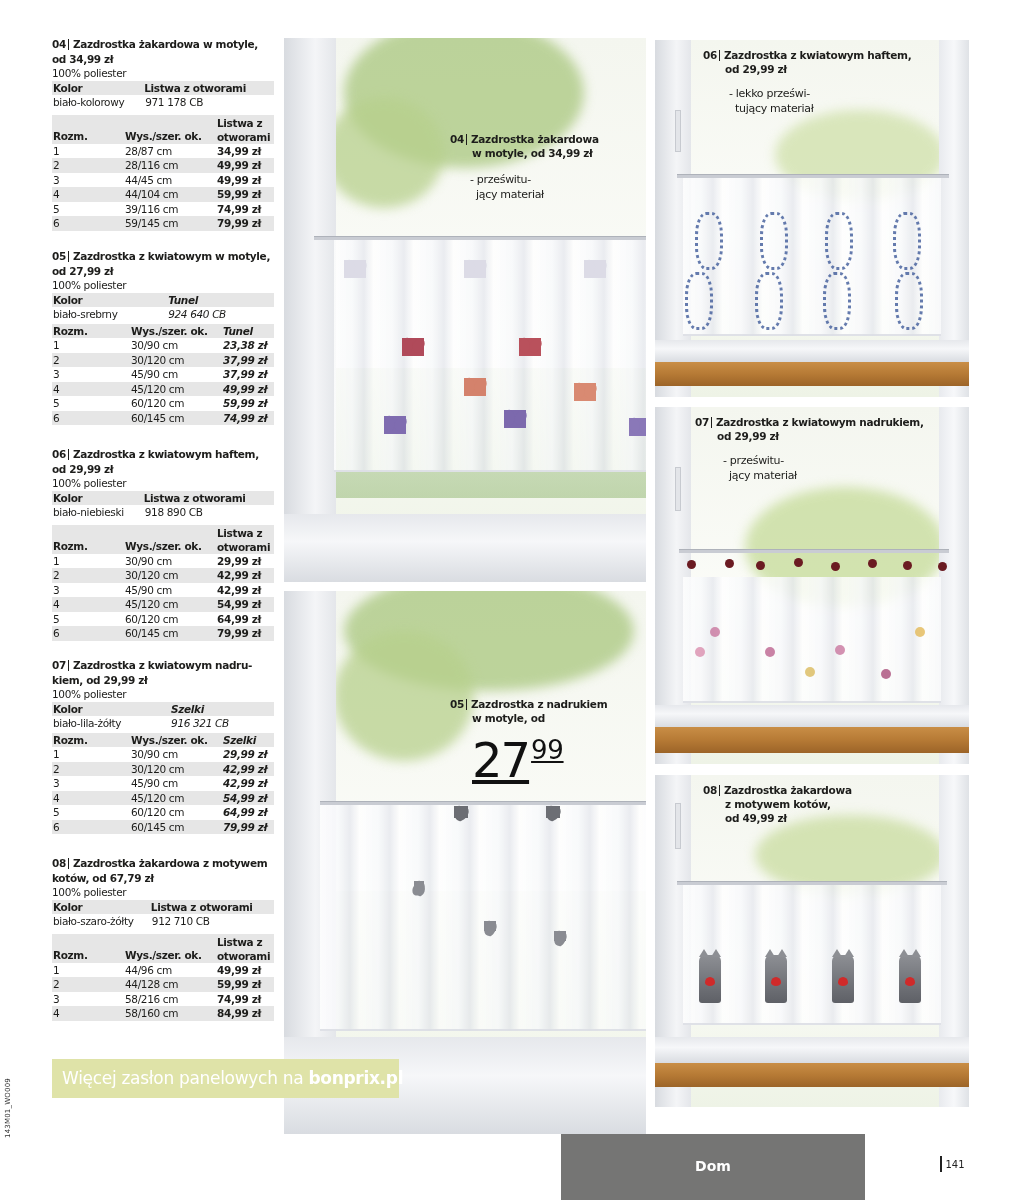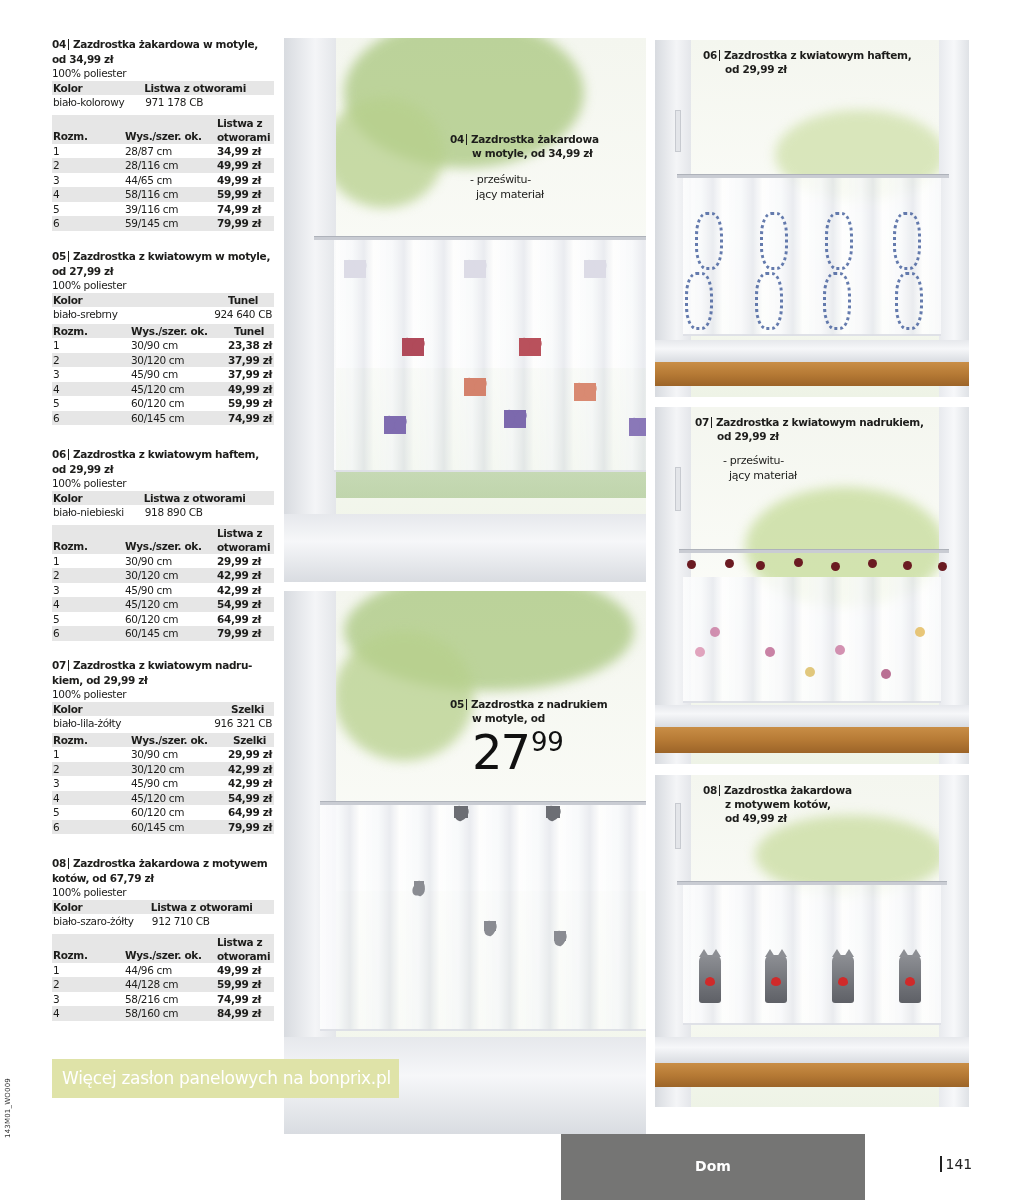--- a/index.html
+++ b/index.html
@@ -12,21 +12,21 @@
   .spec .title .num { flex: 0 0 auto; }
   .spec .title .bar { display: inline-block; width: 1px; height: 11px; background: #1d1d1b; margin: 2px 4px 0 2px; }
   .spec .title .txt { flex: 1; }
   .spec .mat { }
   .spec table { width: 100%; border-collapse: collapse; }
   .spec td { padding: 0 0 0 1px; vertical-align: bottom; height: 14.5px; white-space: nowrap; }
   .spec tr.shade td { background: #e6e6e6; }
   .spec tr.head td { font-weight: bold; }
   .spec td.price { font-weight: bold; }
   .spec .gap { height: 5px; }
-  .spec td.r { text-align: right; padding-right: 2px; }
+  .spec td.r { text-align: left; padding-right: 2px; font-style: italic; }
   .spec tr.tall td { height: 29px; }
   .spec td .two { display: block; line-height: 14px; }
 
   
   .photo { position: absolute; overflow: hidden; }
   .photo .sky { position: absolute; inset: 0; background: linear-gradient(180deg, #f4f6ef 0%, #fbfcf8 55%, #eef3e6 100%); }
   .photo .tree { position: absolute; border-radius: 50%; filter: blur(6px); opacity: 0.75; }
   .photo .frame-l { position: absolute; top: 0; bottom: 0; background: linear-gradient(90deg, #d8dbe0, #f4f5f7 60%, #e4e6ea); }
   .photo .frame-r { position: absolute; top: 0; bottom: 0; background: linear-gradient(90deg, #e8eaee, #f7f8fa 50%, #dfe2e6); }
   .photo .sill { position: absolute; left: 0; right: 0; background: linear-gradient(180deg, #e6e8ec, #f6f7f9 40%, #d9dce1); }
@@ -44,30 +44,30 @@
   .photo .cat::before, .photo .cat::after { content: ""; position: absolute; top: -6px; width: 0; height: 0; border-left: 5px solid transparent; border-right: 5px solid transparent; border-bottom: 8px solid #8d8f94; }
   .photo .cat::before { left: 0; } .photo .cat::after { right: 0; }
   .photo .heart { position: absolute; left: 6px; top: 22px; width: 10px; height: 9px; background: #d02a2a; border-radius: 50% 50% 50% 50% / 60% 60% 40% 40%; }
   .photo .emb { position: absolute; width: 28px; height: 58px; border-radius: 40%; border: 3px dotted #3f5b9a; opacity: 0.8; }
 
   .callout { position: absolute; font-size: 10.5px; line-height: 14px; letter-spacing: -0.3px; color: #1d1d1b; }
   .callout .hd { display: flex; font-weight: bold; }
   .callout .hd .bar { display: inline-block; width: 1px; height: 11px; background: #1d1d1b; margin: 2px 4px 0 2px; }
   .callout .note { padding-left: 29px; margin-top: 12px; font-size: 11px; line-height: 15px; }
   .callout .note .n2 { display: block; padding-left: 6px; }
-  .bigprice { display: flex; align-items: flex-start; padding-left: 22px; margin-top: 2px; font-family: "DejaVu Sans", sans-serif; color: #111; }
+  .bigprice { display: flex; align-items: flex-start; padding-left: 22px; margin-top: 10px; font-family: "DejaVu Sans", sans-serif; color: #111; text-decoration: underline; }
   .bigprice .int { font-size: 48px; line-height: 50px; letter-spacing: -2px; }
   .bigprice .dec { font-size: 26px; line-height: 30px; margin-left: 2px; }
 
   
   .promo { position: absolute; left: 52px; top: 1059px; width: 347px; height: 39px; background: #dfe3a8; color: #fff; font-size: 17px; line-height: 39px; padding-left: 10px; white-space: nowrap; letter-spacing: -0.3px; }
-  .promo b { font-weight: normal; margin-top: 36px; }
+  .promo b { font-weight: bold; margin-top: 36px; }
   .code { position: absolute; left: 4px; top: 1138px; transform: rotate(-90deg); transform-origin: left top; font-size: 7px; color: #333; letter-spacing: 0.2px; }
   .dom { position: absolute; left: 561px; top: 1134px; width: 304px; height: 66px; background: #757574; color: #fff; font-weight: bold; font-size: 14px; text-align: center; line-height: 64px; }
-  .pageno { position: absolute; left: 940px; top: 1156px; font-size: 14px; color: #222; display: flex; align-items: center; }
+  .pageno { position: absolute; left: 940px; top: 1156px; font-size: 10px; color: #222; display: flex; align-items: center; }
   .pageno .bar { display: inline-block; width: 1.5px; height: 16px; background: #222; margin-right: 4px; }
 </style>
 </head>
 <body>
 
 <div class="spec" style="top:37px;">
   <div class="title">
     <span class="num">04</span>
       <span class="bar"></span>
       <span class="txt">Zazdrostka żakardowa w motyle,</span>
@@ -102,26 +102,26 @@
           <td>28/87 cm</td>
           <td class="price">34,99 zł</td>
         </tr>
     <tr class="shade">
           <td>2</td>
           <td>28/116 cm</td>
           <td class="price">49,99 zł</td>
         </tr>
     <tr>
           <td>3</td>
-          <td>44/65 cm</td>
+          <td>44/45 cm</td>
           <td class="price">49,99 zł</td>
         </tr>
     <tr class="shade">
           <td>4</td>
-          <td>58/116 cm</td>
+          <td>44/104 cm</td>
           <td class="price">59,99 zł</td>
         </tr>
     <tr>
           <td>5</td>
           <td>39/116 cm</td>
           <td class="price">74,99 zł</td>
         </tr>
     <tr class="shade">
           <td>6</td>
           <td>59/145 cm</td>
@@ -454,20 +454,21 @@
   <div class="sill" style="top:300px; height:22px;"></div>
   <div class="wood" style="top:322px; height:24px;"></div>
 
   <div class="callout" style="left:48px; top:8px;">
     <div class="hd">
         <span>06</span>
         <span class="bar"></span>
         <span>Zazdrostka z kwiatowym haftem,</span>
       </div>
     <div style="padding-left:22px; font-weight:bold;">od 29,99 zł</div>
+    <div class="note" style="padding-left:26px; margin-top:10px;"><span>- lekko prześwi-</span><span class="n2">tujący materiał</span></div>
   </div>
 </div>
 
 <div class="photo" style="left:655px; top:407px; width:314px; height:357px;">
   <div class="sky"></div>
   <div class="tree" style="left:90px; top:80px; width:200px; height:120px; background:#c5db98;"></div>
   <div class="frame-l" style="left:0; width:36px;"></div>
   <div class="frame-r" style="right:0; width:30px;"></div>
   <div style="position:absolute; left:20px; top:60px; width:6px; height:44px; background:#e3e5e9; border:1px solid #c7cad0;"></div>
   <div class="rod" style="left:24px; right:20px; top:142px;"></div>

